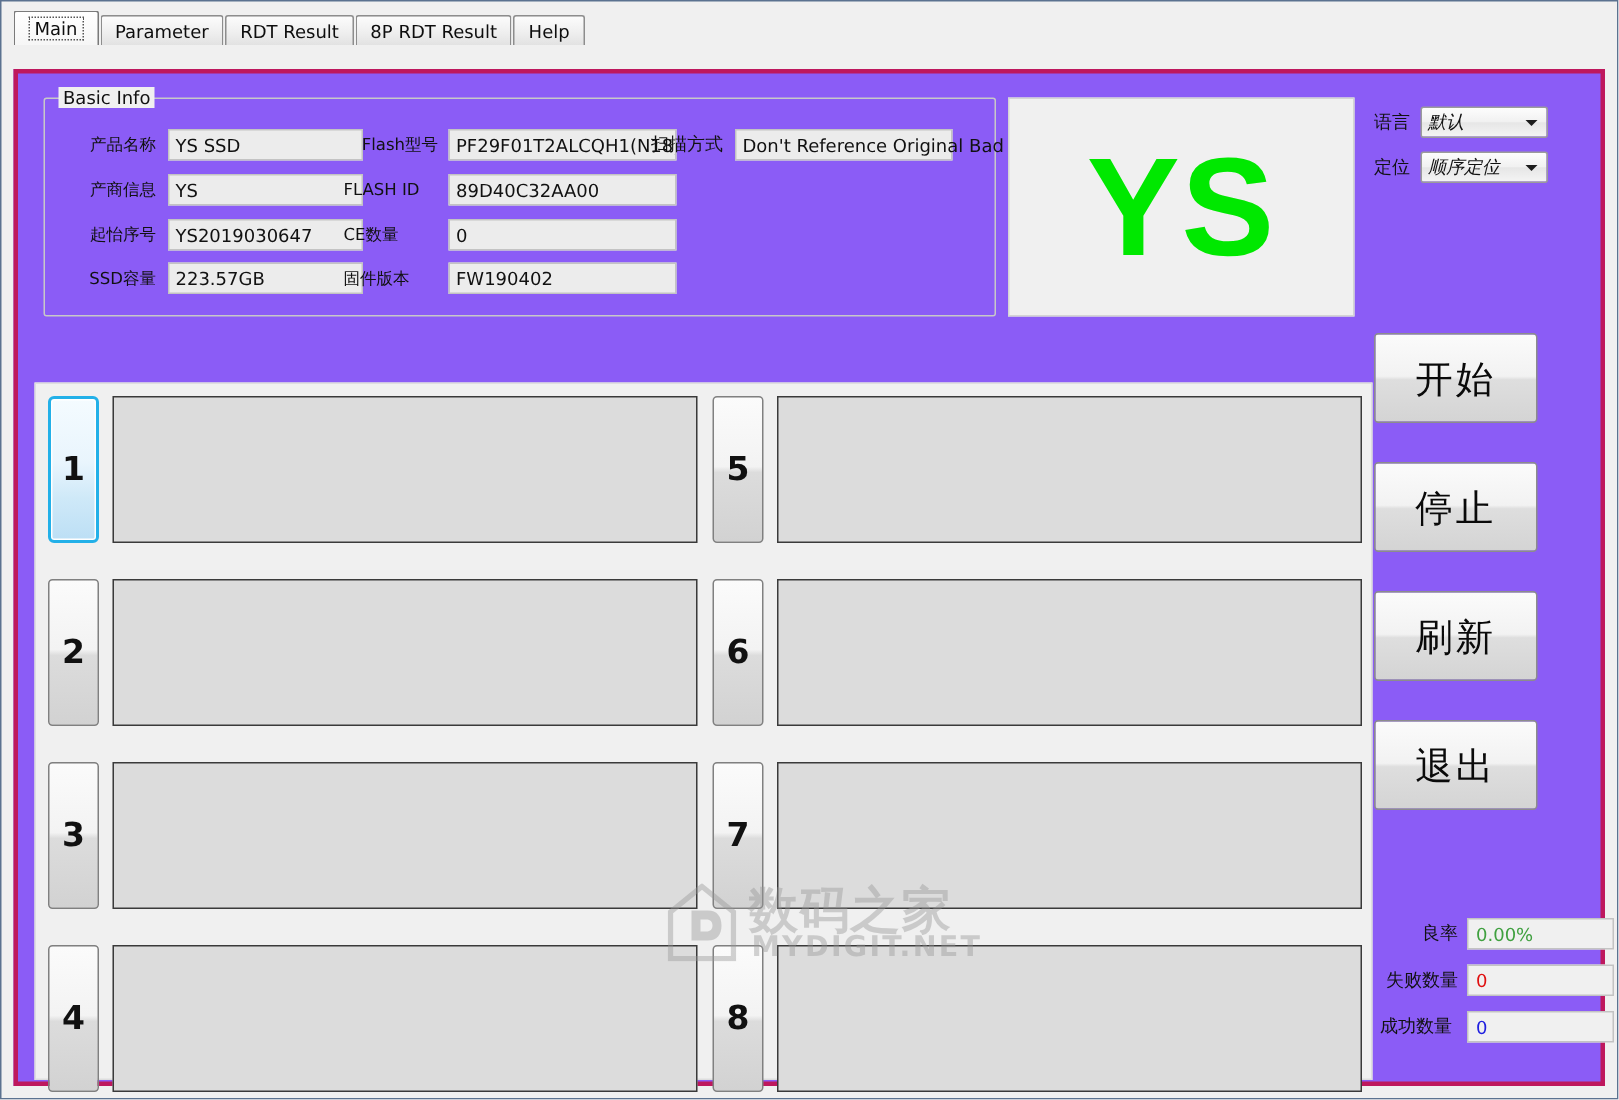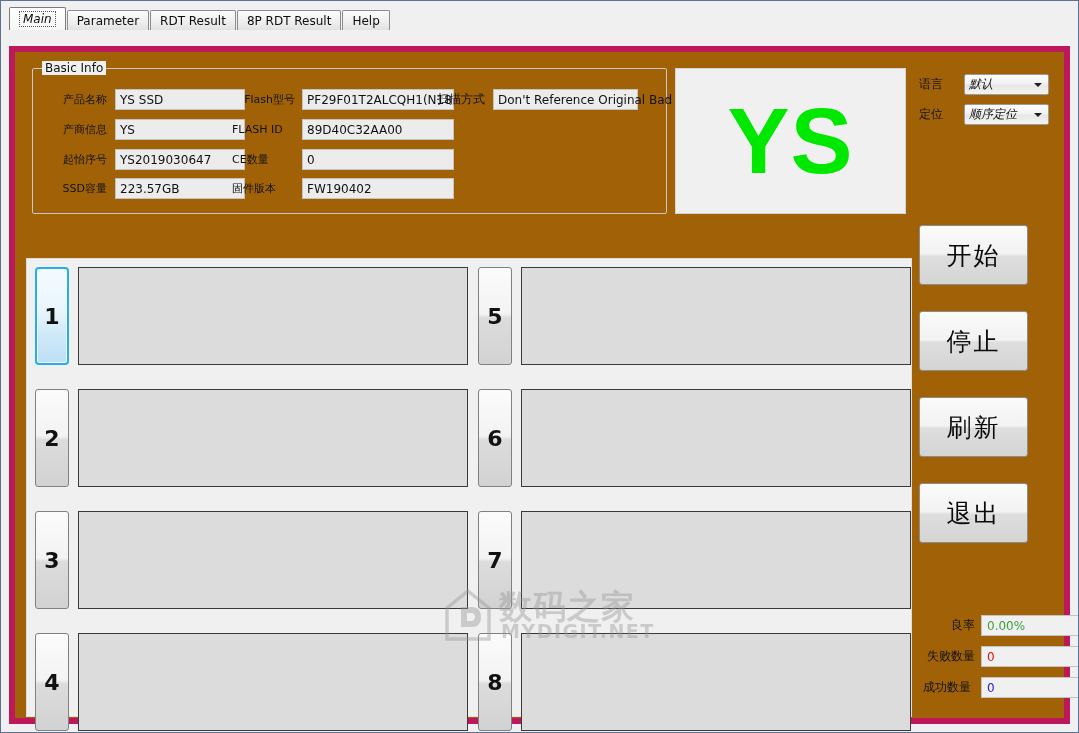--- a/index.html
+++ b/index.html
@@ -93,28 +93,27 @@
     background: linear-gradient(to bottom, #ffffff 0%, #f6f6f6 100%);
     border-color: #7a7a7a;
     position: relative;
     z-index: 3;
   }
   .tab.active .focus {
     border: 1px dotted #555;
     padding: 0 3px;
     display: block;
     line-height: 14px;
-    font-style: italic;
   }
 
   .tabpage {
     position: absolute;
     left: 8px; top: 45px; right: 8px; bottom: 8px;
-    border: 6px solid #be185d;
-    background: #a16207;
+    border: 3px solid #be185d;
+    background: #8b5cf6;
   }
 
   
   .groupbox {
     position: absolute;
     left: 17px; top: 16px;
     width: 635px; height: 146px;
     border: 1px solid #c8c8c8;
     border-radius: 2px;
   }
@@ -173,21 +172,21 @@
   .logo-text {
     font-family: "Liberation Sans", sans-serif;
     font-size: 93px;
     font-weight: bold;
     color: #00e800;
     line-height: 1;
     letter-spacing: 1px;
   }
 
   
-  .sel-row { position: absolute; display: flex; align-items: center; gap: 21px; }
+  .sel-row { position: absolute; display: flex; align-items: center; gap: 7px; }
   .sel-label { font-size: 12px; color: #111; }
   .combo {
     width: 85px; height: 21px;
     background: linear-gradient(to bottom, #fdfdfd 0%, #f1f1f1 48%, #e6e6e6 52%, #f4f4f4 100%);
     border: 1px solid #9b9b9b;
     border-radius: 2px;
     display: flex; align-items: center;
     padding-left: 4px;
     font-size: 12px; color: #111;
     position: relative;

